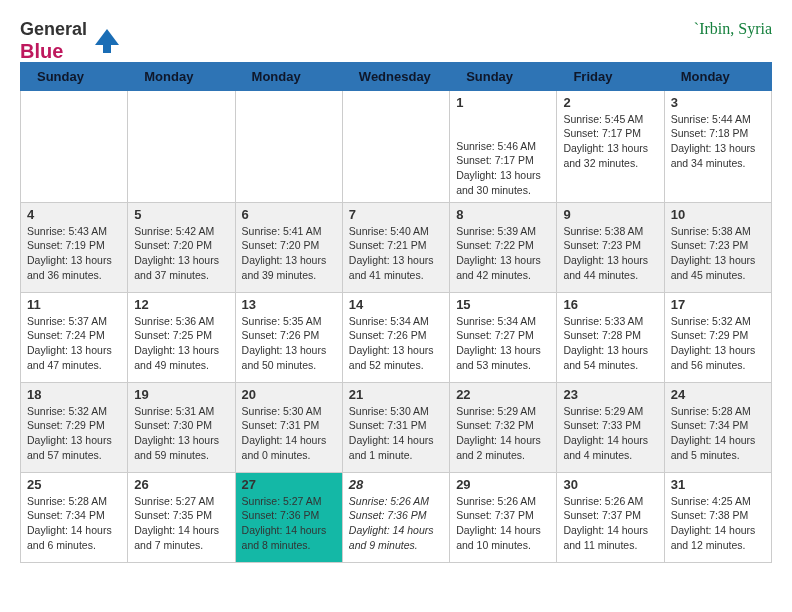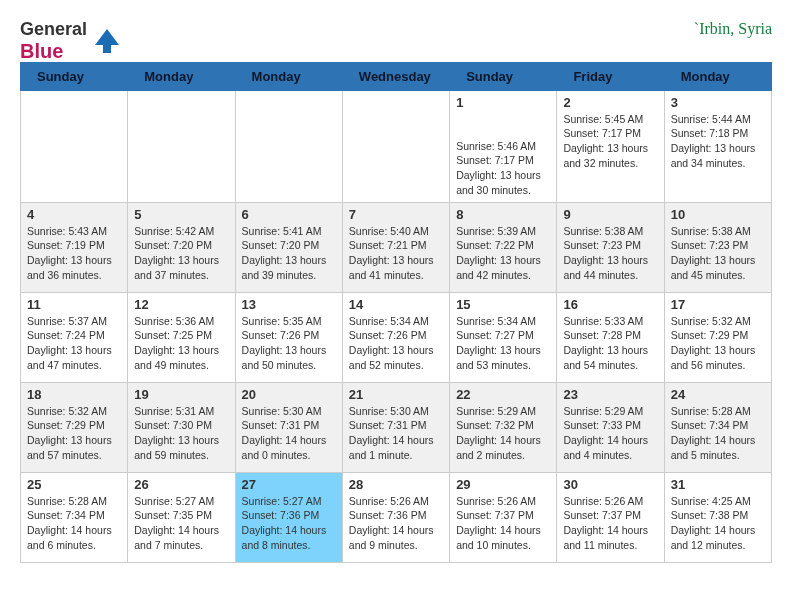--- a/index.html
+++ b/index.html
@@ -301,28 +301,28 @@
 Daylight: 14 hours
 and 6 minutes.</div>
         </td>
         <td style="background: rgb(255, 255, 255);">
           <div class="day-number">26</div>
           <div class="day-info" style="white-space: pre-line;">Sunrise: 5:27 AM
 Sunset: 7:35 PM
 Daylight: 14 hours
 and 7 minutes.</div>
         </td>
-        <td style="background: #7dd3fc;">
+        <td style="background: #14b8a6;">
           <div class="day-number">27</div>
           <div class="day-info" style="white-space: pre-line;">Sunrise: 5:27 AM
 Sunset: 7:36 PM
 Daylight: 14 hours
 and 8 minutes.</div>
         </td>
-        <td style="background: rgb(255, 255, 255);">
+        <td style="background: rgb(255, 255, 255); font-style: italic;">
           <div class="day-number">28</div>
           <div class="day-info" style="white-space: pre-line;">Sunrise: 5:26 AM
 Sunset: 7:36 PM
 Daylight: 14 hours
 and 9 minutes.</div>
         </td>
         <td style="background: rgb(255, 255, 255); margin-top: 22px;">
           <div class="day-number">29</div>
           <div class="day-info" style="white-space: pre-line;">Sunrise: 5:26 AM
 Sunset: 7:37 PM

